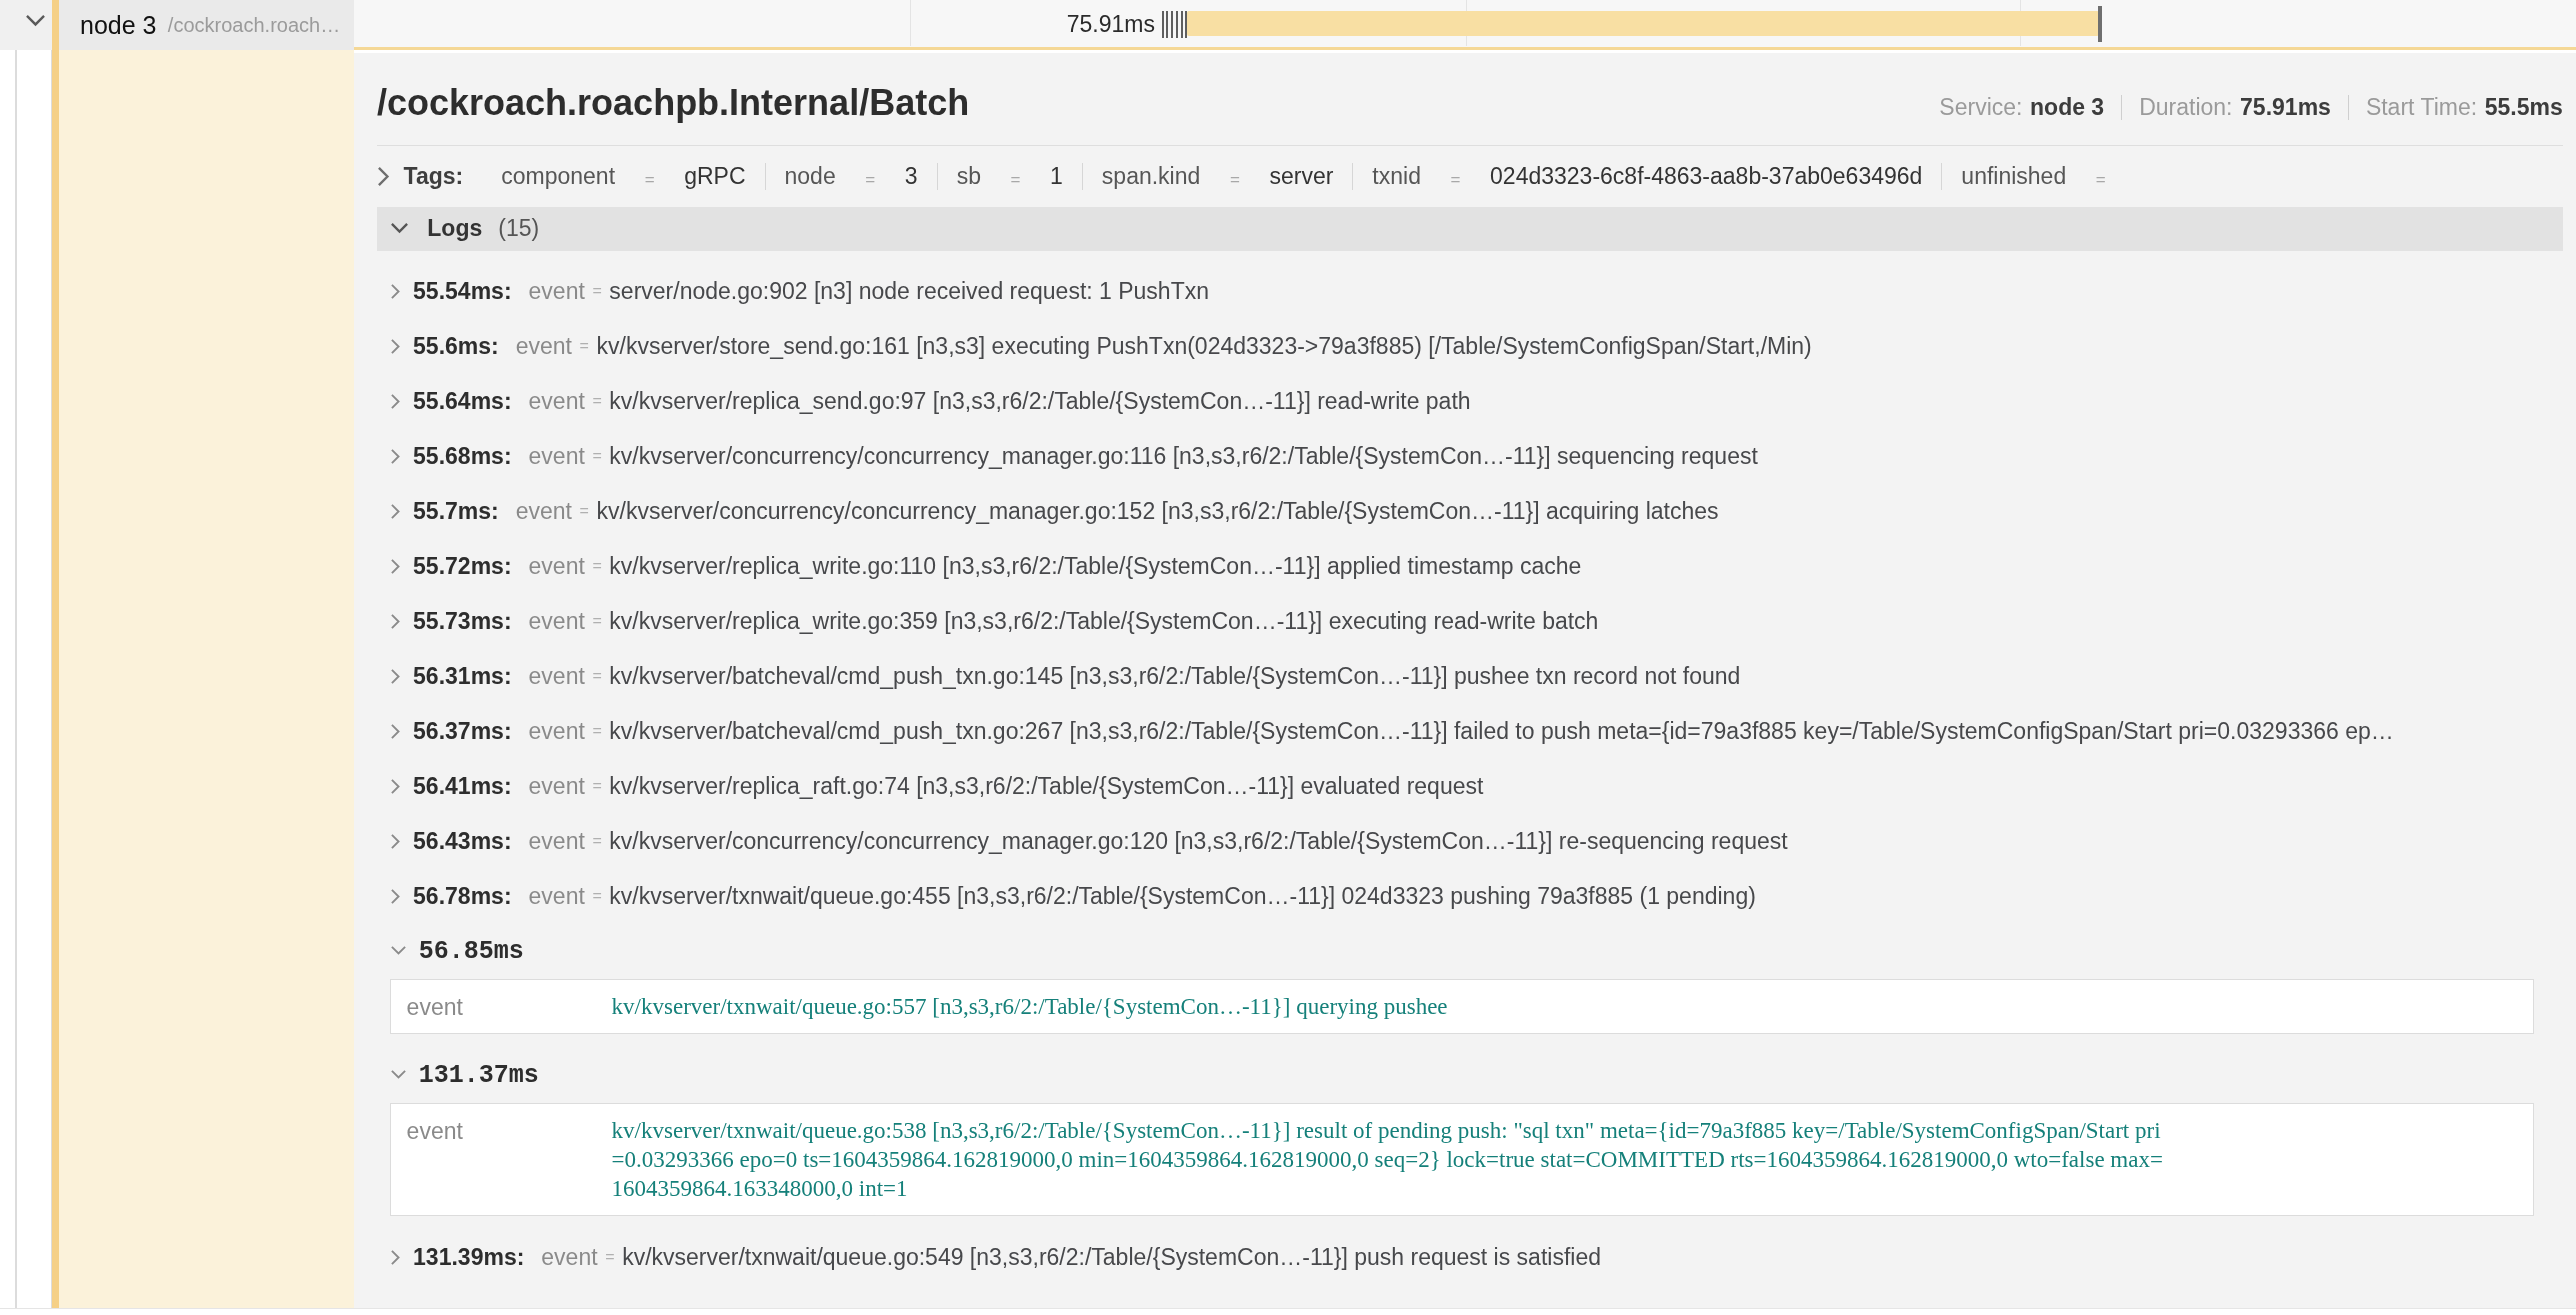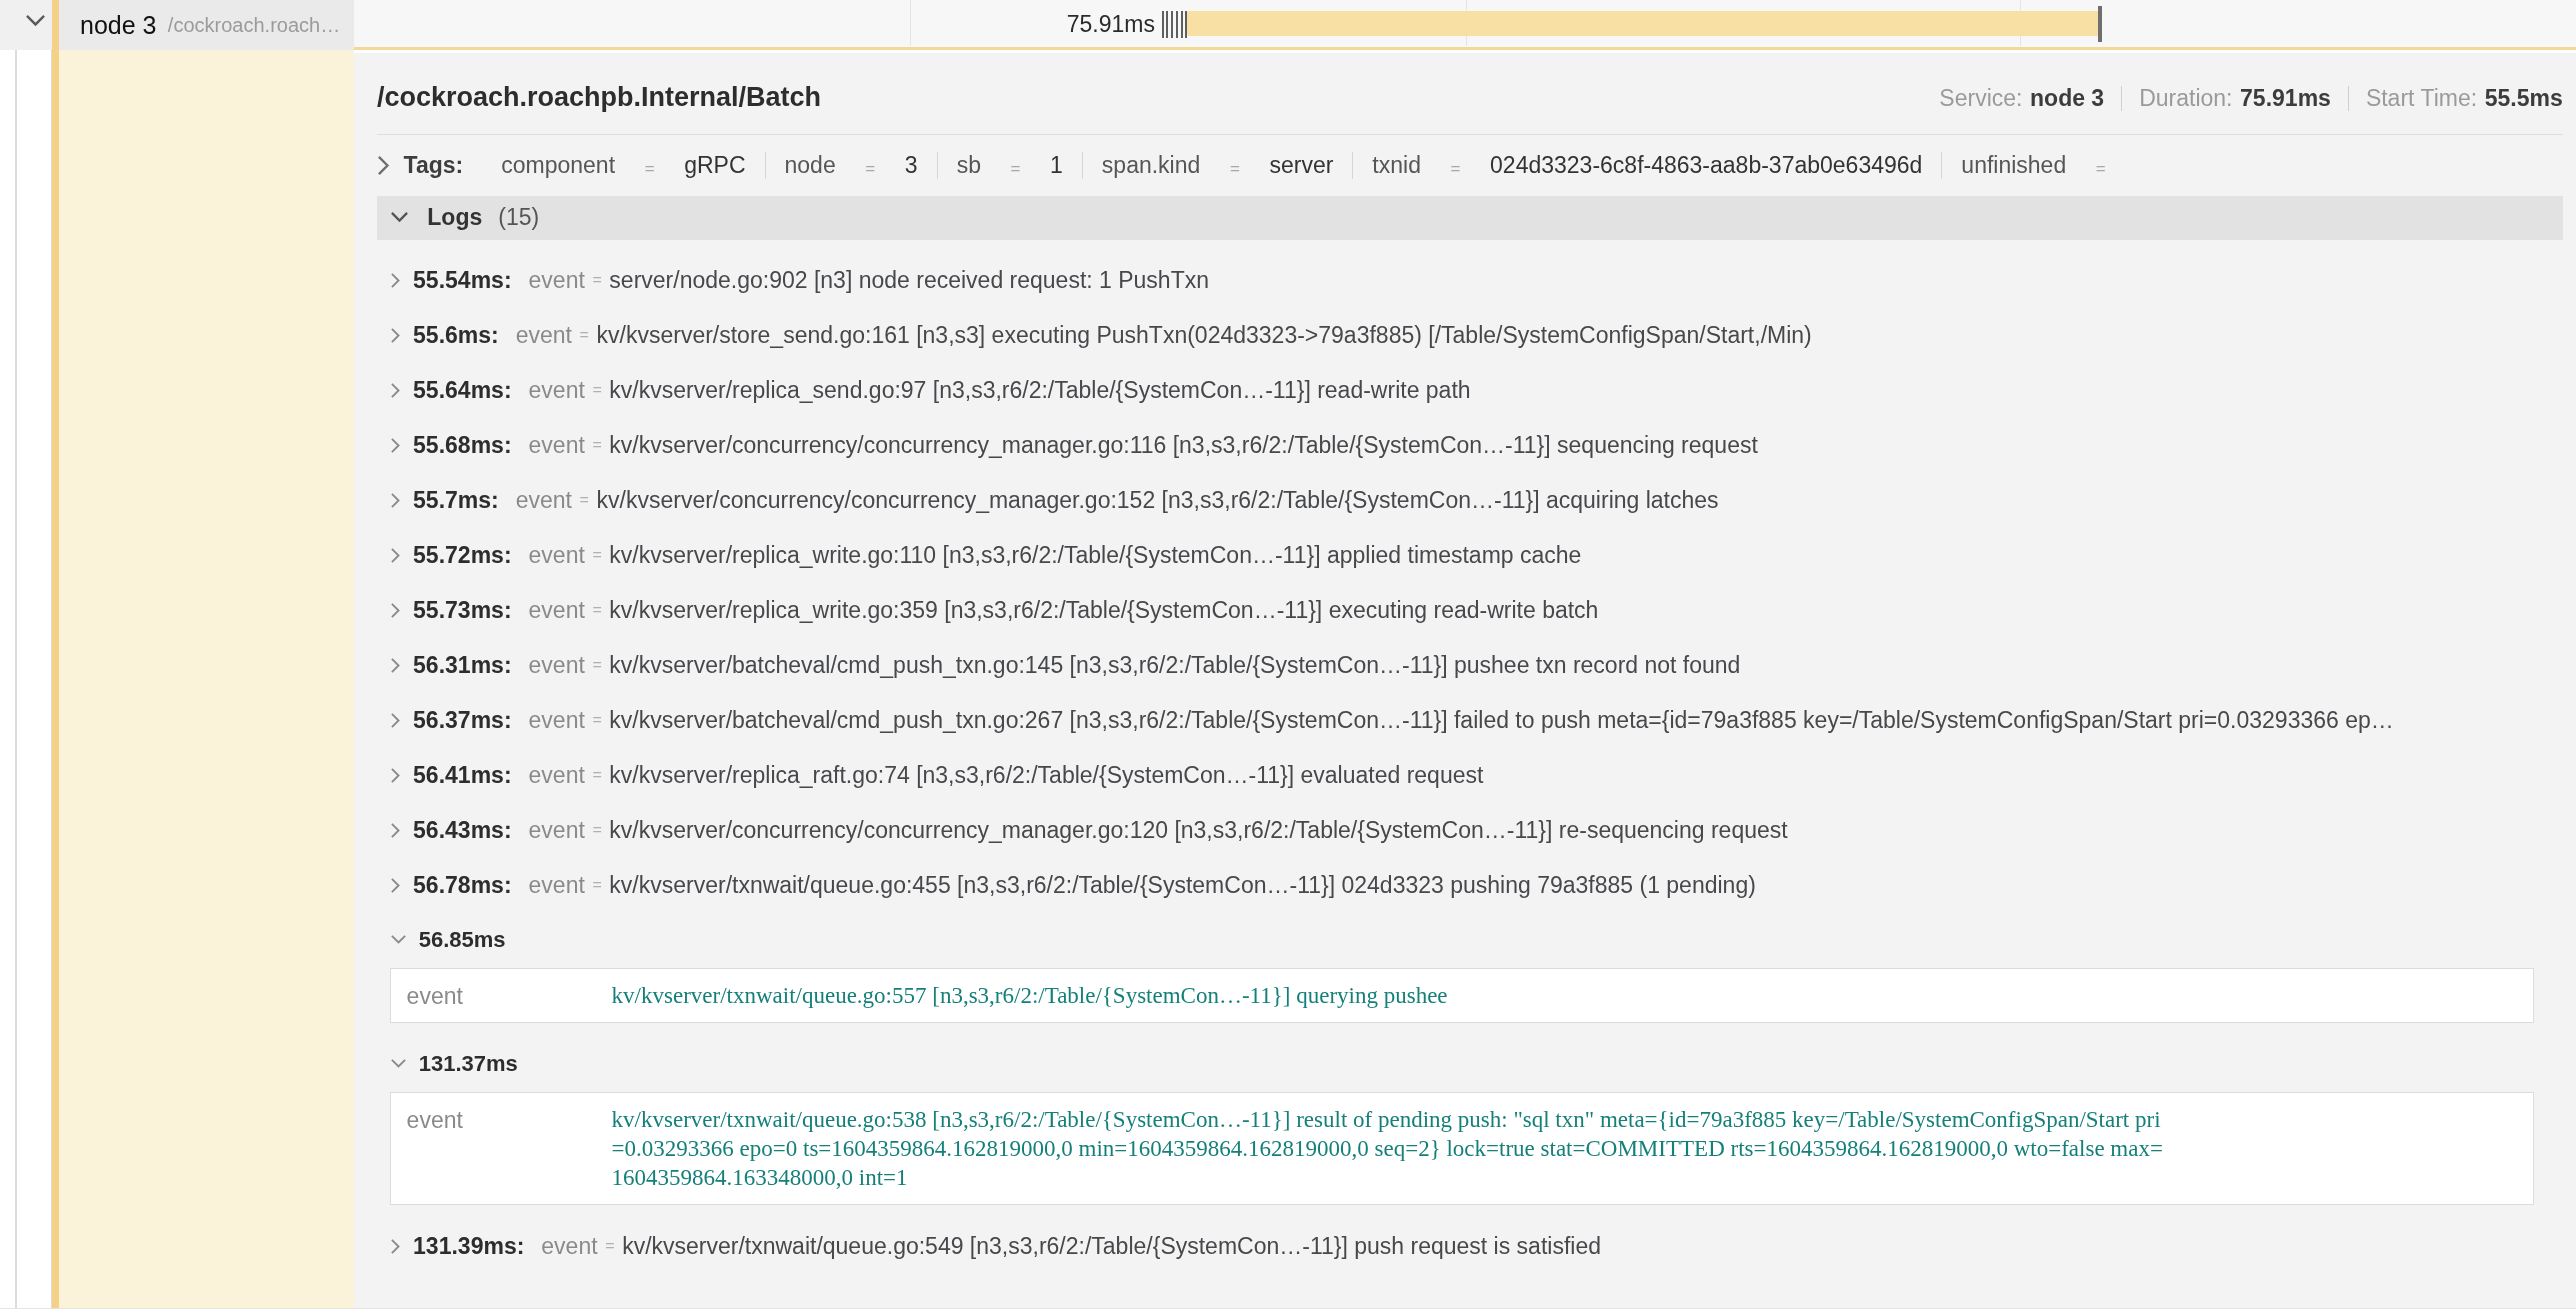--- a/index.html
+++ b/index.html
@@ -27,21 +27,21 @@
   .span-bar { position:absolute; left:833px; top:11.4px; width:912px; height:25px; background:#f8dfa3; border-radius:1.9px; }
   .end-marker { position:absolute; left:1744px; top:5.7px; width:3.8px; height:36px; background:#6f6f6f; }
 
   
   .cream { position:absolute; left:59px; top:50px; width:295px; height:1258px; background:#fbf2da; }
 
   
   .panel { position:absolute; left:354px; top:53px; width:2222px; height:1255px; background:#f3f3f3; padding:0 13.3px 0 23px; }
 
   .title-row { display:flex; justify-content:space-between; align-items:baseline; margin-top:29px; }
-  .title { font-size:27px; font-weight:bold; color:#2d2d2d; }
+  .title { font-size:36px; font-weight:bold; color:#2d2d2d; }
   .meta { font-size:23px; color:#9a9a9a; display:flex; align-items:baseline; white-space:nowrap; }
   .meta b { color:#3c3c3c; margin-left:7.6px; }
   .meta .sep { display:inline-block; width:1px; height:25px; background:#cfcfcf; margin:0 17px; align-self:center; }
 
   .title-hr { border:none; border-top:1px solid #dedede; margin-top:21px; }
 
   .tags-row { display:flex; align-items:center; margin-top:13.3px; height:34px; font-size:23px; white-space:nowrap; }
   .tags-row .chev { margin-right:13.3px; }
   .tags-label { font-weight:bold; color:#3e3e3e; margin-right:19px; }
   .tag { display:flex; align-items:flex-end; padding:0 19px; border-right:1px solid #d6d6d6; color:#4a4a4a;gap:22px; }
@@ -56,21 +56,21 @@
   .logs-count { font-size:23px; color:#555; margin-left:16px; font-weight:normal; }
 
   .logs-body { padding-top:13px; }
   .log-row { height:55px; display:flex; align-items:center; padding-left:13.3px; white-space:nowrap; overflow:hidden; }
   .log-row .time { font-size:23px; font-weight:bold; color:#2d2d2d; margin-left:11.4px; }
   .log-row .key { font-size:23px; color:#8a8a8a; margin-left:17px; }
   .log-row .eq { font-size:16px; color:#b0b0b0; margin:0 7.6px; }
   .log-row .msg { font-size:23px; color:#47484b; }
 
   .exp-header { height:55px; display:flex; align-items:center; padding-left:13.3px; }
-  .exp-header .time { font-size:22px; font-weight:bold; color:#2d2d2d; margin-left:11.4px; }
+  .exp-header .time { font-size:25px; font-weight:bold; color:#2d2d2d; margin-left:11.4px;font-family:Liberation Mono, monospace; }
   .exp-box { background:#fff; border:1px solid #dcdcdc; margin:0 29px 13.3px 13.3px; padding:12.4px 15.3px; display:flex; }
   .exp-box .key { width:205px; flex:0 0 205px; font-size:23px; color:#8a8a8a; padding-top:1.9px; }
   .exp-box .val { font-family:Liberation Serif, serif; font-size:23px; line-height:29px; color:#15807a; width:135ch; word-break:break-all; white-space:pre-wrap; }
 
   .logs-footer { border-top:1px solid #e3e3e3; padding:9.5px 0 11.4px 13.3px; font-size:19px; color:#999; }
 
   .bottom-hr { position:absolute; left:0; top:1308px; width:2576px; height:1px; background:#e5e5e5; }
 
   .chev svg { display:block; }
 </style>

